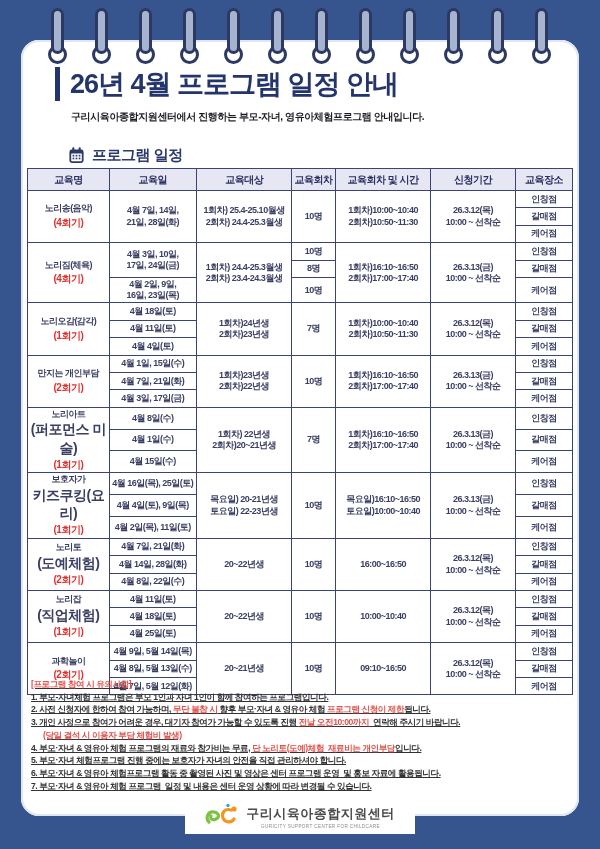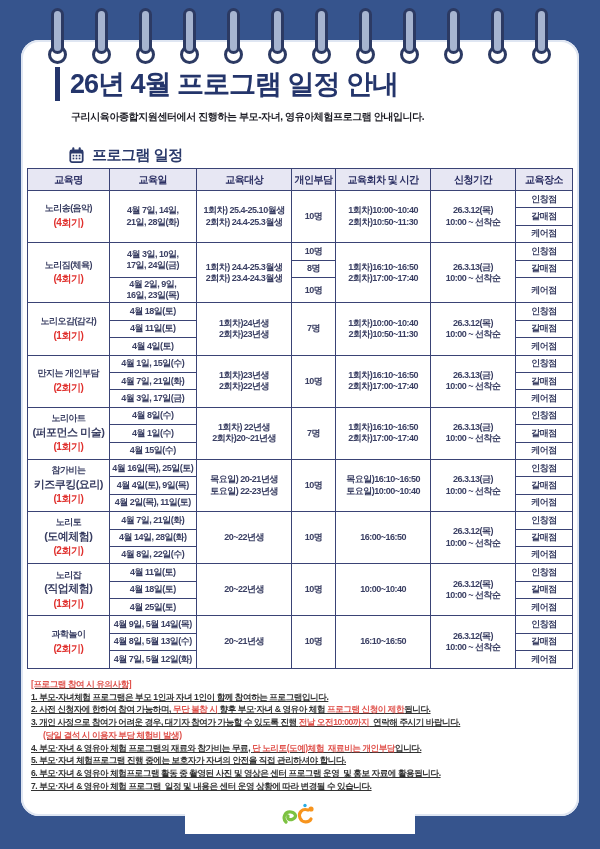--- a/index.html
+++ b/index.html
@@ -91,21 +91,21 @@
   }
   table.schedule td {
     font-size: 9px;
     color: #3A3F63;
     font-weight: bold;
     letter-spacing: -0.5px;
     line-height: 1.25;
   }
   td.c-name { font-size: 10.5px; color: #2B4090; }
   td.c-name .nm { display: block; line-height: 1.3; }
-  td.c-name .nm.small { font-size: 11px; }
+  td.c-name .nm.small { font-size: 14px; }
   td.c-name .session { display: block; color: #E0312E; font-size: 10px; margin-top: 2px; }
   td.c-date { font-size: 8.6px; }
   td.c-loc { font-size: 9.2px; color: #2B2F63; }
   tr.subrow { height: 17.4px; }
   
   .notes {
     position: absolute; left: 10px; top: 638px;
     width: 540px;
     font-size: 8.6px;
     letter-spacing: -0.45px;
@@ -221,21 +221,21 @@
       <col style="width: 8%;">
       <col style="width: 17.5%;">
       <col style="width: 15.5%;">
       <col style="width: 10.5%;">
     </colgroup>
   <thead>
       <tr id="thead-row">
         <th>교육명</th>
         <th>교육일</th>
         <th>교육대상</th>
-        <th>개인부담</th>
+        <th>교육회차</th>
         <th>교육회차 및 시간</th>
         <th>신청기간</th>
         <th>교육장소</th>
       </tr>
     </thead>
   <tbody id="tbody">
       <tr class="subrow">
         <td class="c-name" rowspan="3"><span class="nm">노리송(음악)</span><span class="session">(4회기)</span></td>
         <td class="c-date" rowspan="3">4월 7일, 14일,
 21일, 28일(화)</td>
@@ -331,21 +331,21 @@
       </tr>
       <tr class="subrow">
         <td class="c-date">4월 1일(수)</td>
         <td class="c-loc">갈매점</td>
       </tr>
       <tr class="subrow">
         <td class="c-date">4월 15일(수)</td>
         <td class="c-loc">케어점</td>
       </tr>
       <tr class="subrow">
-        <td class="c-name" rowspan="3"><span class="nm">참가비는</span><span class="nm small">키즈쿠킹(요리)</span><span class="session">(1회기)</span></td>
+        <td class="c-name" rowspan="3"><span class="nm">보호자가</span><span class="nm small">키즈쿠킹(요리)</span><span class="session">(1회기)</span></td>
         <td class="c-date">4월 16일(목), 25일(토)</td>
         <td class="c-target" rowspan="3">목요일) 20-21년생
 토요일) 22-23년생</td>
         <td class="c-cap" rowspan="3">10명</td>
         <td class="c-time" rowspan="3">목요일)16:10~16:50
 토요일)10:00~10:40</td>
         <td class="c-apply" rowspan="3">26.3.13(금)
 10:00 ~ 선착순</td>
         <td class="c-loc">인창점</td>
       </tr>
@@ -391,21 +391,21 @@
       </tr>
       <tr class="subrow">
         <td class="c-date">4월 25일(토)</td>
         <td class="c-loc">케어점</td>
       </tr>
       <tr class="subrow">
         <td class="c-name" rowspan="3"><span class="nm">과학놀이</span><span class="session">(2회기)</span></td>
         <td class="c-date">4월 9일, 5월 14일(목)</td>
         <td class="c-target" rowspan="3">20~21년생</td>
         <td class="c-cap" rowspan="3">10명</td>
-        <td class="c-time" rowspan="3">16:10~16:50</td>
+        <td class="c-time" rowspan="3">09:10~16:50</td>
         <td class="c-apply" rowspan="3">26.3.12(목)
 10:00 ~ 선착순</td>
         <td class="c-loc">인창점</td>
       </tr>
       <tr class="subrow">
         <td class="c-date">4월 8일, 5월 13일(수)</td>
         <td class="c-loc">갈매점</td>
       </tr>
       <tr class="subrow">
         <td class="c-date">4월 7일, 5월 12일(화)</td>
@@ -421,13 +421,17 @@
 
 <div class="logo-box">
   <span>
     <svg width="36" height="26" viewBox="0 0 36 26">
       <path d="M4 20 C 0 16, 3 9, 9 10 C 14 11, 15 15, 11 17 C 8 18.5, 5 17.5, 6 14" stroke="#7DC242" stroke-width="3.2" fill="none" stroke-linecap="round"></path>
       <path d="M26 8 C 20 6, 16 11, 18 16 C 20 21, 27 21, 29 17" stroke="#F7941D" stroke-width="3.2" fill="none" stroke-linecap="round"></path>
       <circle cx="29" cy="7" r="2.6" fill="#F7941D"></circle>
       <circle cx="23" cy="3.5" r="1.7" fill="#29ABE2"></circle>
     </svg>
   </span>
+  <span class="logo-text-wrap">
+    <span class="logo-kr">구리시육아종합지원센터</span>
+    <span class="logo-en">GURICITY SUPPORT CENTER FOR CHILDCARE</span>
+  </span>
 </div>
 
 </body></html>

